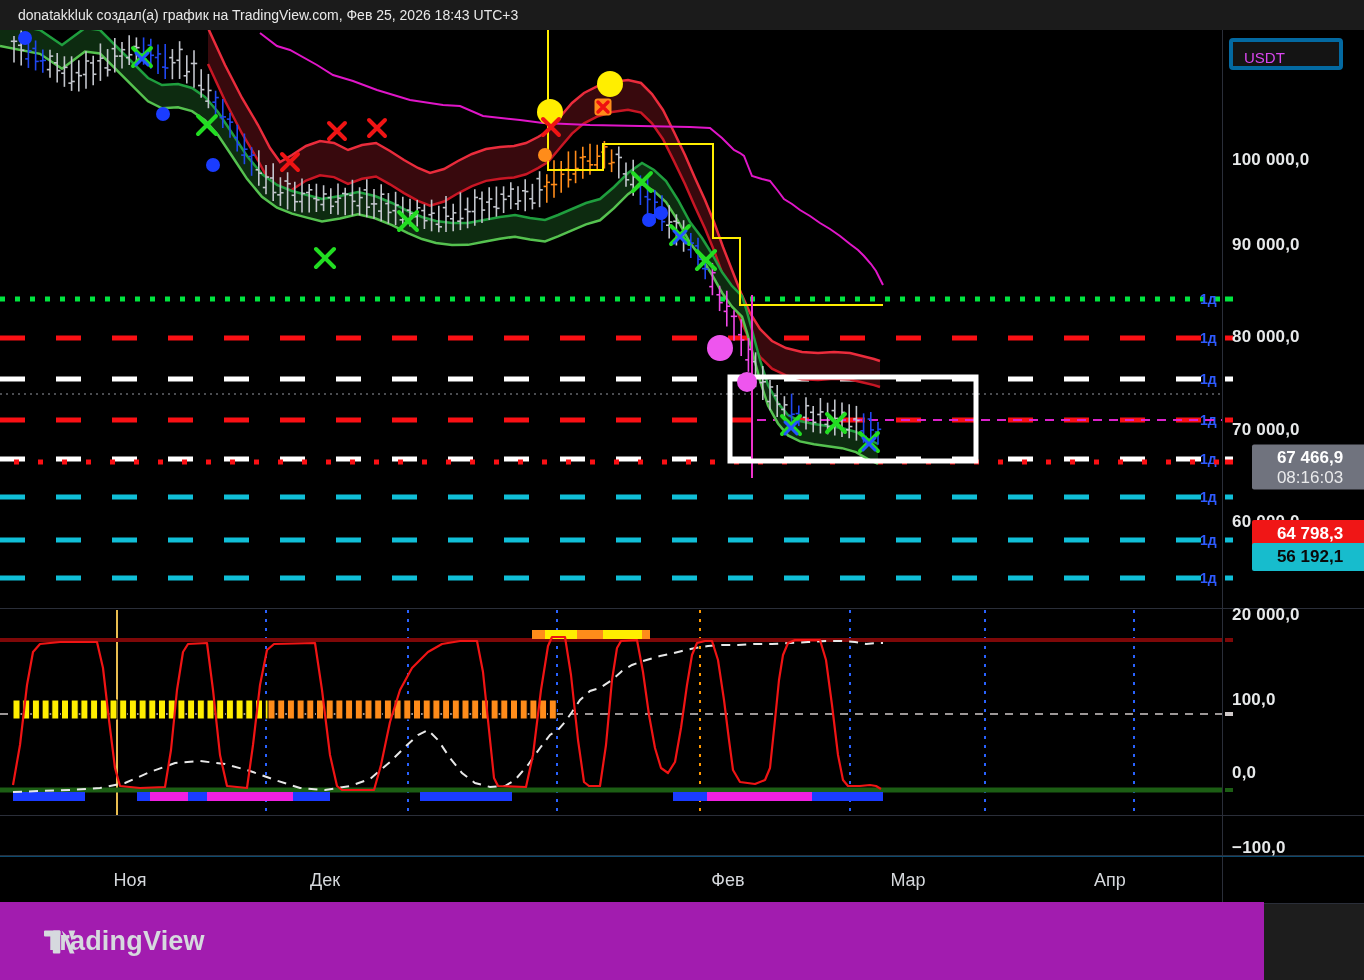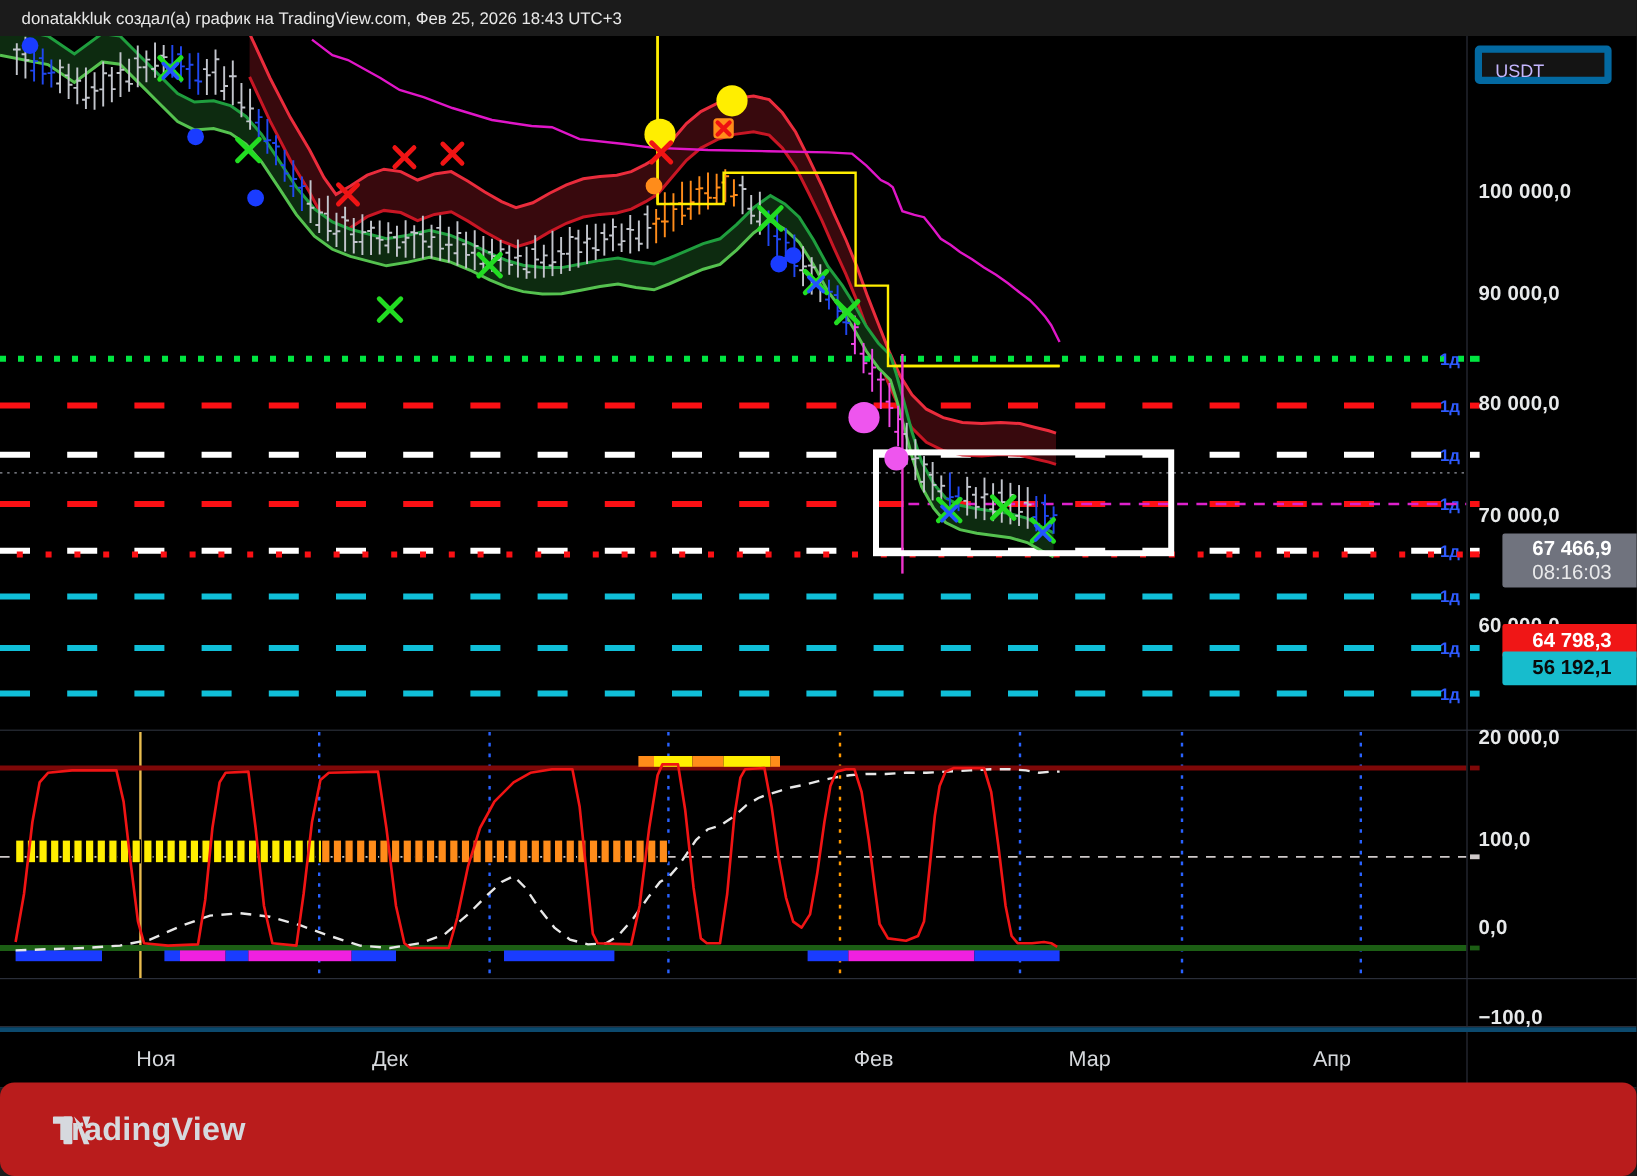--- a/index.html
+++ b/index.html
@@ -17,30 +17,30 @@
   .sep{position:absolute;left:0;width:1364px;height:1px;background:#2a2e39;}
   #axis-border{position:absolute;top:0;left:1222px;width:1px;height:826px;background:#2a2e39;}
   
   .axlabel{position:absolute;left:1232px;color:#e7e9ea;font-size:17px;font-weight:700;
            transform:translateY(-50%);letter-spacing:.2px;}
   .pricebox{position:absolute;left:1226px;width:116px;box-sizing:border-box;border-radius:2px;
             font-size:17px;font-weight:700;text-align:center;transform:translateY(-50%);margin-left:26px;}
   #countdown-box{padding:3px 0 2px 0;}
   #countdown-box .cd{font-weight:400;opacity:.85;}
   #usdt-btn{position:absolute;left:1229px;top:8px;width:114px;height:32px;background:#141414;
-            border:6px solid #0369a1;border-radius:4px;color:#c4b5fd;font-size:15px;
+            border:4px solid #0369a1;border-radius:4px;color:#d946ef;font-size:15px;
             line-height:32px;padding-left:11px;box-sizing:border-box;}
   
   #timeaxis{position:absolute;left:0;top:826px;width:1364px;height:46px;background:#000;
-            border-top:4px solid #0c4a6e;border-bottom:1px solid #2a2e39;}
+            border-top:1px solid #0c4a6e;border-bottom:1px solid #2a2e39;}
   .tlabel{position:absolute;top:50%;transform:translate(-50%,-50%);color:#d5d8dc;font-size:18px;}
   .tlabel.bold{font-weight:700;color:#fff;}
   #taxis-corner{position:absolute;left:1222px;top:0;width:1px;height:46px;background:#2a2e39;}
   
-  #footer{position:absolute;left:0;top:902px;width:1364px;height:78px;background:#b91c1c;border-radius:12px;}
+  #footer{position:absolute;left:0;top:902px;width:1264px;height:78px;background:#a21caf;}
   #brand{position:absolute;left:44px;top:24px;display:flex;align-items:center;color:#d6d9de;}
   #brand .mark{margin-right:14px;}
   #brand .name{font-size:27px;font-weight:700;letter-spacing:.2px;}
 </style>
 </head>
 <body>
 
 <div id="app">
 
   <div id="topbar">

